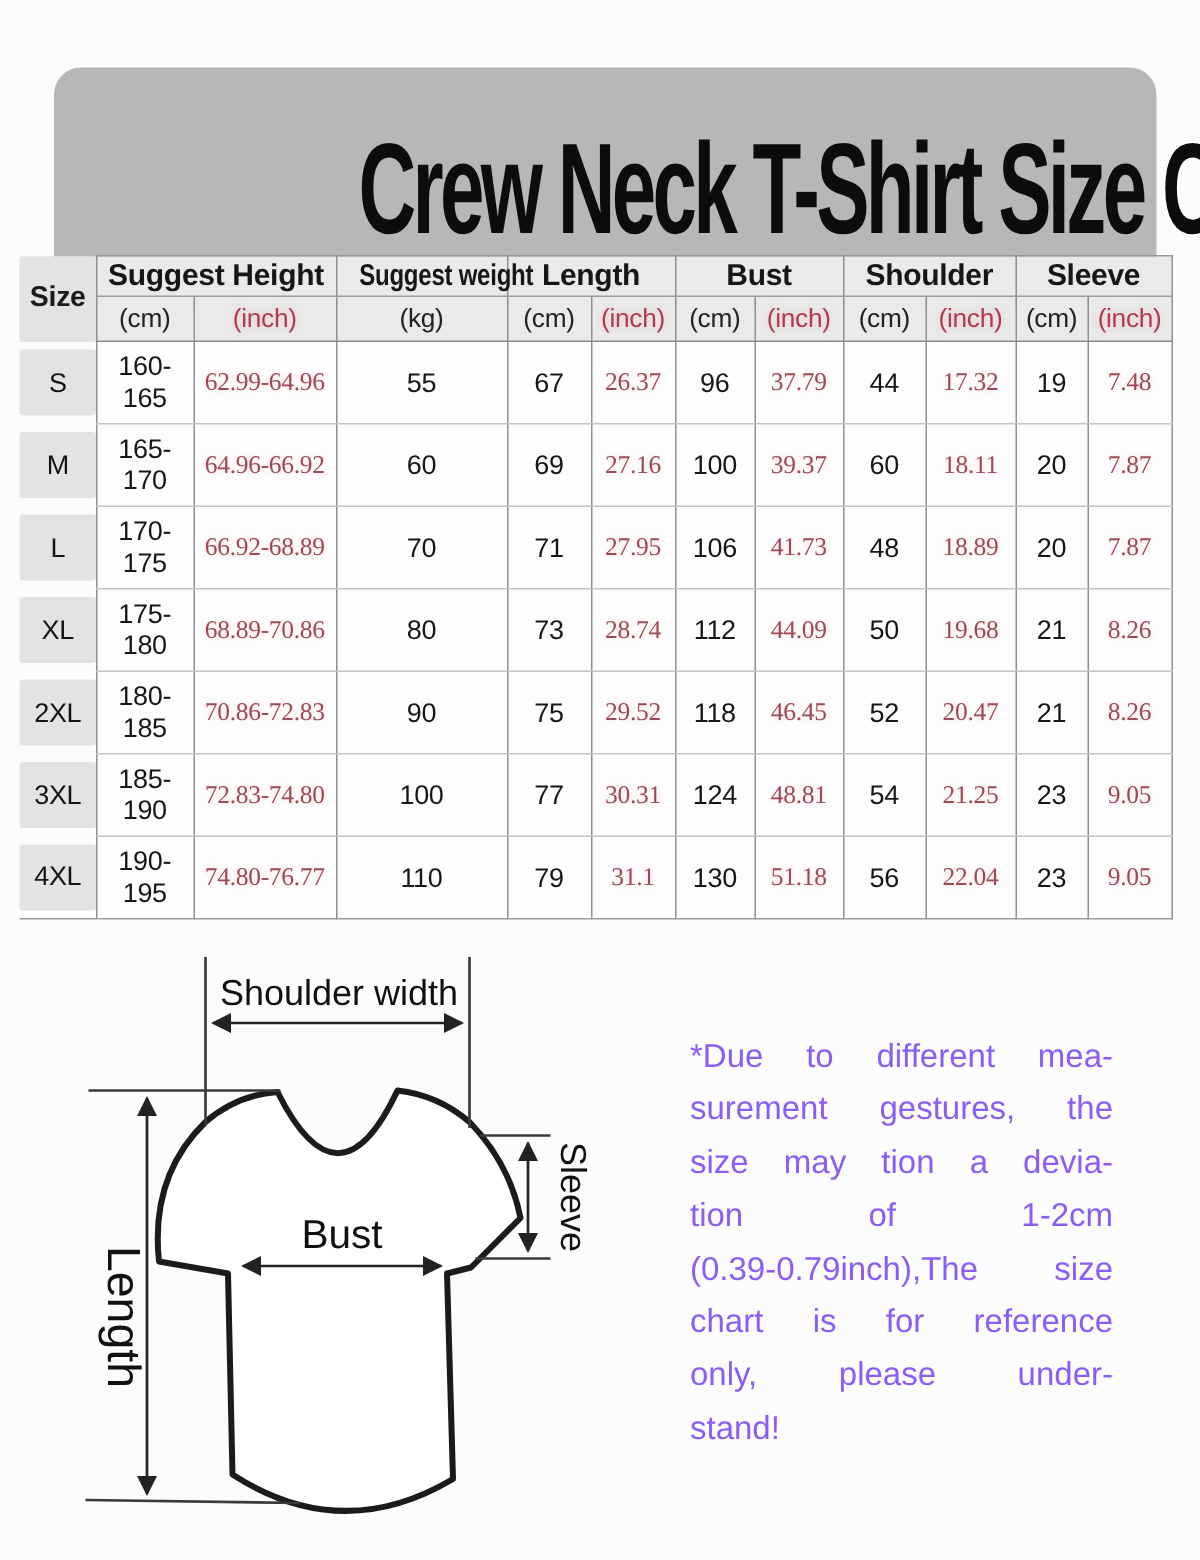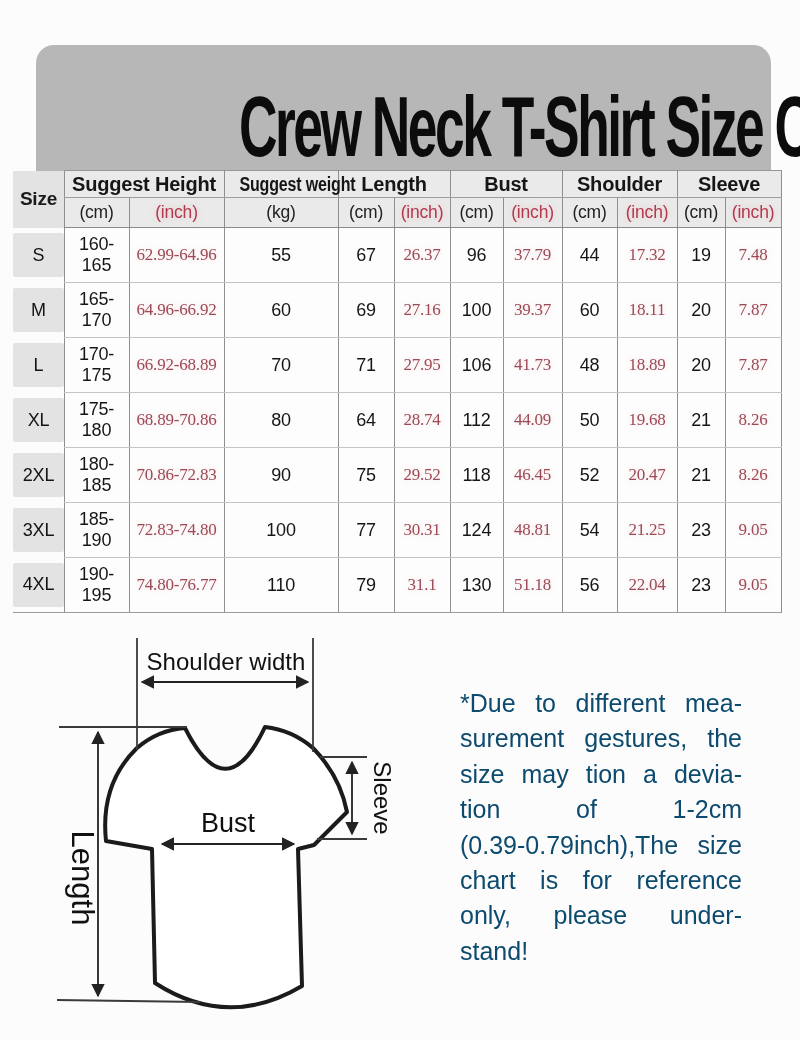--- a/index.html
+++ b/index.html
@@ -81,21 +81,21 @@
     color:var(--inch-value,#9c4a55);font-size:17px;
     text-shadow:0 0 5px rgba(238,184,190,0.45);
     font-family:Liberation Serif, serif;
   }
   
   .diagram{position:absolute;left:30px;top:630px;}
   .diagram text{fill:#111;font-family:"Liberation Sans",sans-serif;}
   
   .note{
     position:absolute;left:460px;top:686px;width:282px;
-    font-size:25px;line-height:35.4px;color:#0c4a6e;
+    font-size:22px;line-height:35.4px;color:#8b5cf6;
   }
   .note .nline{text-align:justify;text-align-last:justify;}
   .note .nline:last-child{text-align-last:left;}
 </style>
 </head>
 <body>
 
 <div class="title-banner">
   <span>Crew Neck T-Shirt Size Chart</span>
 </div>
@@ -190,21 +190,21 @@
         <td>20</td>
         <td class="inch-v">7.87</td>
       </tr>
       <tr>
         <td class="size-td">
           <div class="chip chip-data">XL</div>
         </td>
         <td class="first-col">175-180</td>
         <td class="inch-v">68.89-70.86</td>
         <td>80</td>
-        <td>64</td>
+        <td>73</td>
         <td class="inch-v">28.74</td>
         <td>112</td>
         <td class="inch-v">44.09</td>
         <td>50</td>
         <td class="inch-v">19.68</td>
         <td>21</td>
         <td class="inch-v">8.26</td>
       </tr>
       <tr>
         <td class="size-td">

